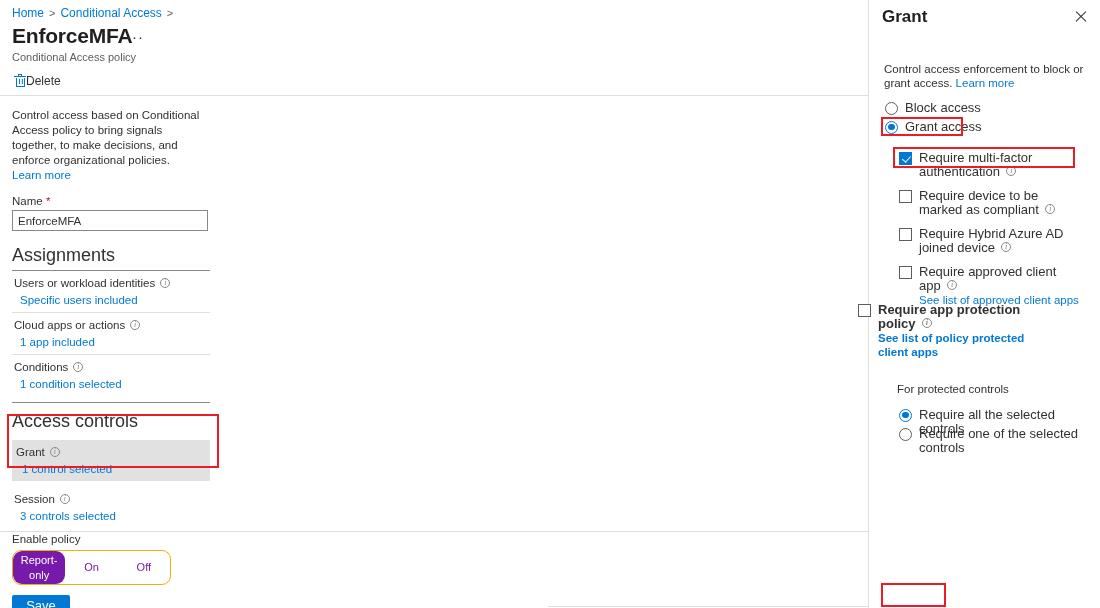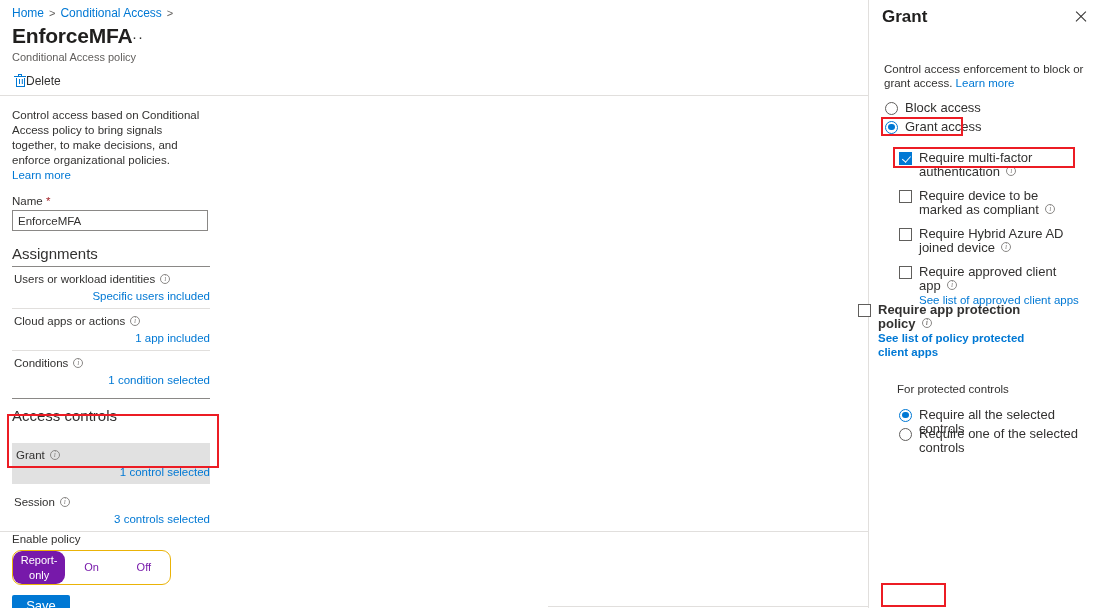--- a/index.html
+++ b/index.html
@@ -166,21 +166,21 @@
     border-radius: 0;
     padding: 0 5px;
     font-size: 11.5px;
     font-family: "Liberation Sans", sans-serif;
     color: #323130;
     background: #fff;
     outline: none;
   }
 
   .section-head {
-    font-size: 15px;
+    font-size: 18px;
     color: #323130;
     margin-top: 14px;
     padding-bottom: 4px;
   }
   .rule-dark {
     width: 198px; height: 1px;
     background: #8a8886;
   }
   .rule-light {
     width: 198px; height: 1px;
@@ -201,21 +201,20 @@
     display: flex;
     align-items: center;
     gap: 5px;
   }
   .row-value {
     font-size: 11.5px;
     color: #0078d4;
     margin-top: 5px;
     margin-left: 6px;
     cursor: pointer;
-    text-align: right;
   }
 
   .info-icon {
     display: inline-block;
     width: 10px; height: 10px;
     border: 1px solid #8a8886;
     border-radius: 50%;
     position: relative;
     box-sizing: border-box;
     flex: none;
@@ -476,21 +475,21 @@
     
     <div class="assignment-row">
       <div class="row-title">
         <span>Conditions</span>
         <span class="info-icon"></span>
       </div>
       <div class="row-value">1 condition selected</div>
     </div>
     <div class="rule-dark" style="margin-top:6px;"></div>
 
-    <div class="section-head" style="margin-top:8px; padding-bottom:19px;">Access controls</div>
+    <div class="section-head" style="margin-top:8px; padding-bottom:8px;">Access controls</div>
 
     
     <div class="assignment-row highlighted">
       <div class="row-title">
         <span>Grant</span>
         <span class="info-icon"></span>
       </div>
       <div class="row-value">1 control selected</div>
     </div>
 

